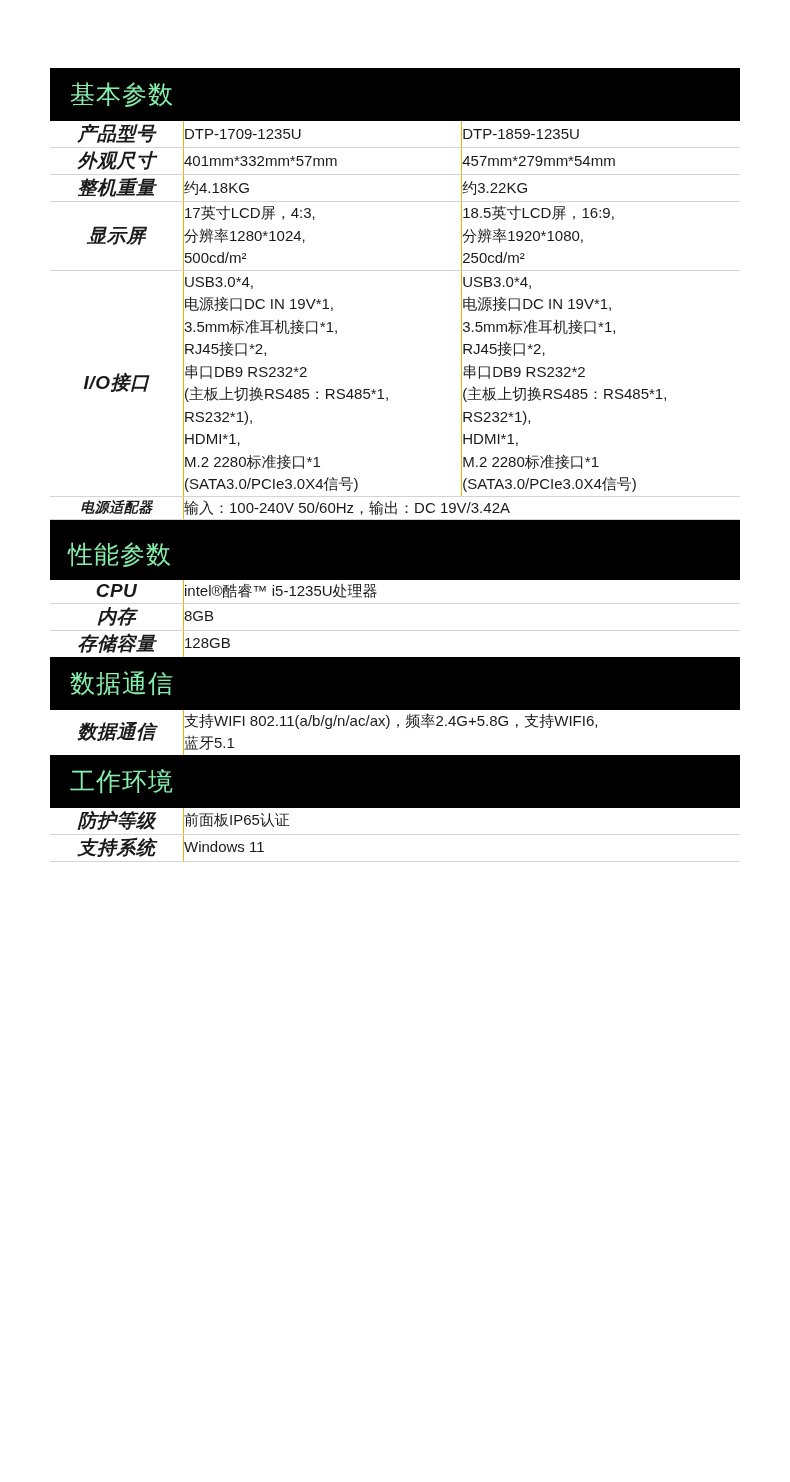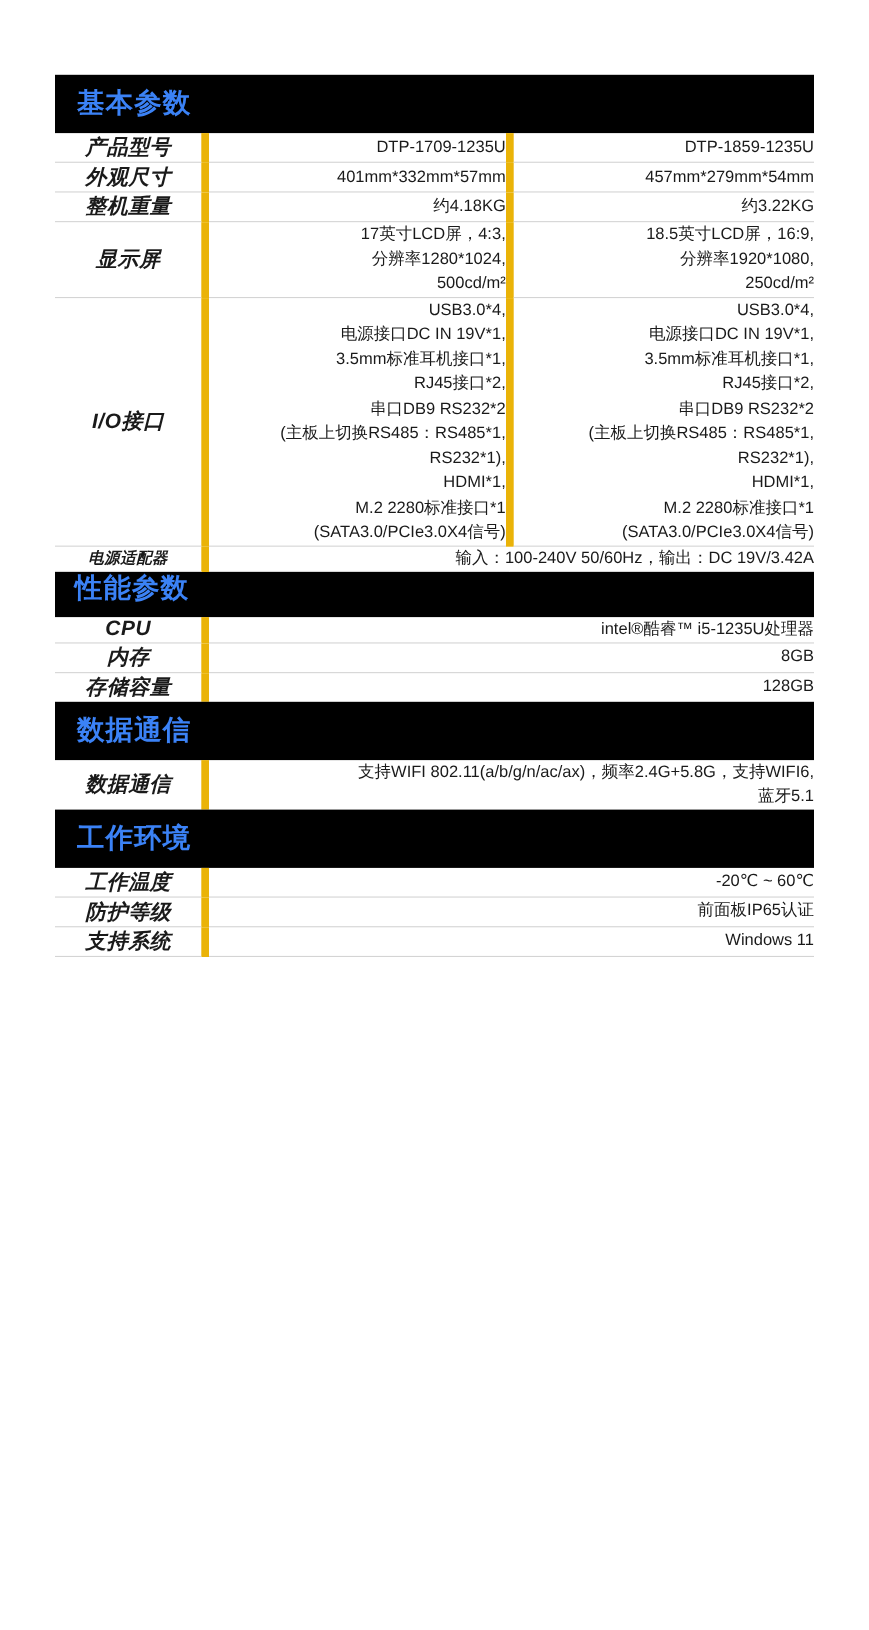--- a/index.html
+++ b/index.html
@@ -17,29 +17,29 @@
   }
   .sheet {
     position: absolute;
     left: 50px;
     top: 68px;
     width: 690px;
   }
   
   .section-bar {
     background: #000000;
-    color: #3b82f6;
+    color: #86efac;
     font-size: 25px;
-    font-weight: bold;
+    font-weight: normal;
     line-height: 1;
     padding: 14px 0 14px 20px;
     letter-spacing: 1px;
   }
   .section-bar.tight {
-    padding: 3px 0 13px 18px;
+    padding: 22px 0 13px 18px;
   }
   
   table.spec {
     border-collapse: collapse;
     width: 100%;
     table-layout: fixed;
   }
   table.spec td {
     vertical-align: middle;
     padding: 0;
@@ -56,23 +56,22 @@
     font-style: italic;
   }
   td.label.small {
     font-size: 14px;
   }
   td.val {
     font-size: 15px;
     color: #1a1a1a;
     padding: 12px 0 12px 14px;
     border-bottom: 1px solid #d4d4d4;
-    border-left: 7px solid #eab308;
+    border-left: 1px solid #eab308;
     line-height: 1.5;
-    text-align: right;
   }
   td.val.bold {
     font-weight: normal;
   }
   tr.norule td {
     border-bottom: none;
   }
   .cellline {
     white-space: nowrap;
   }
@@ -174,24 +173,20 @@
         <div class="cellline">支持WIFI 802.11(a/b/g/n/ac/ax)，频率2.4G+5.8G，支持WIFI6,</div>
         <div class="cellline">蓝牙5.1</div>
       </td>
     </tr>
   </tbody>
     </table>
 
   <div class="section-bar">工作环境</div>
   <table class="spec">
     <tbody>
-        <tr>
-      <td class="label">工作温度</td>
-      <td class="val">-20℃ ~ 60℃</td>
-    </tr>
     <tr>
       <td class="label">防护等级</td>
       <td class="val">前面板IP65认证</td>
     </tr>
     <tr>
       <td class="label">支持系统</td>
       <td class="val">Windows 11</td>
     </tr>
   </tbody>
     </table>

